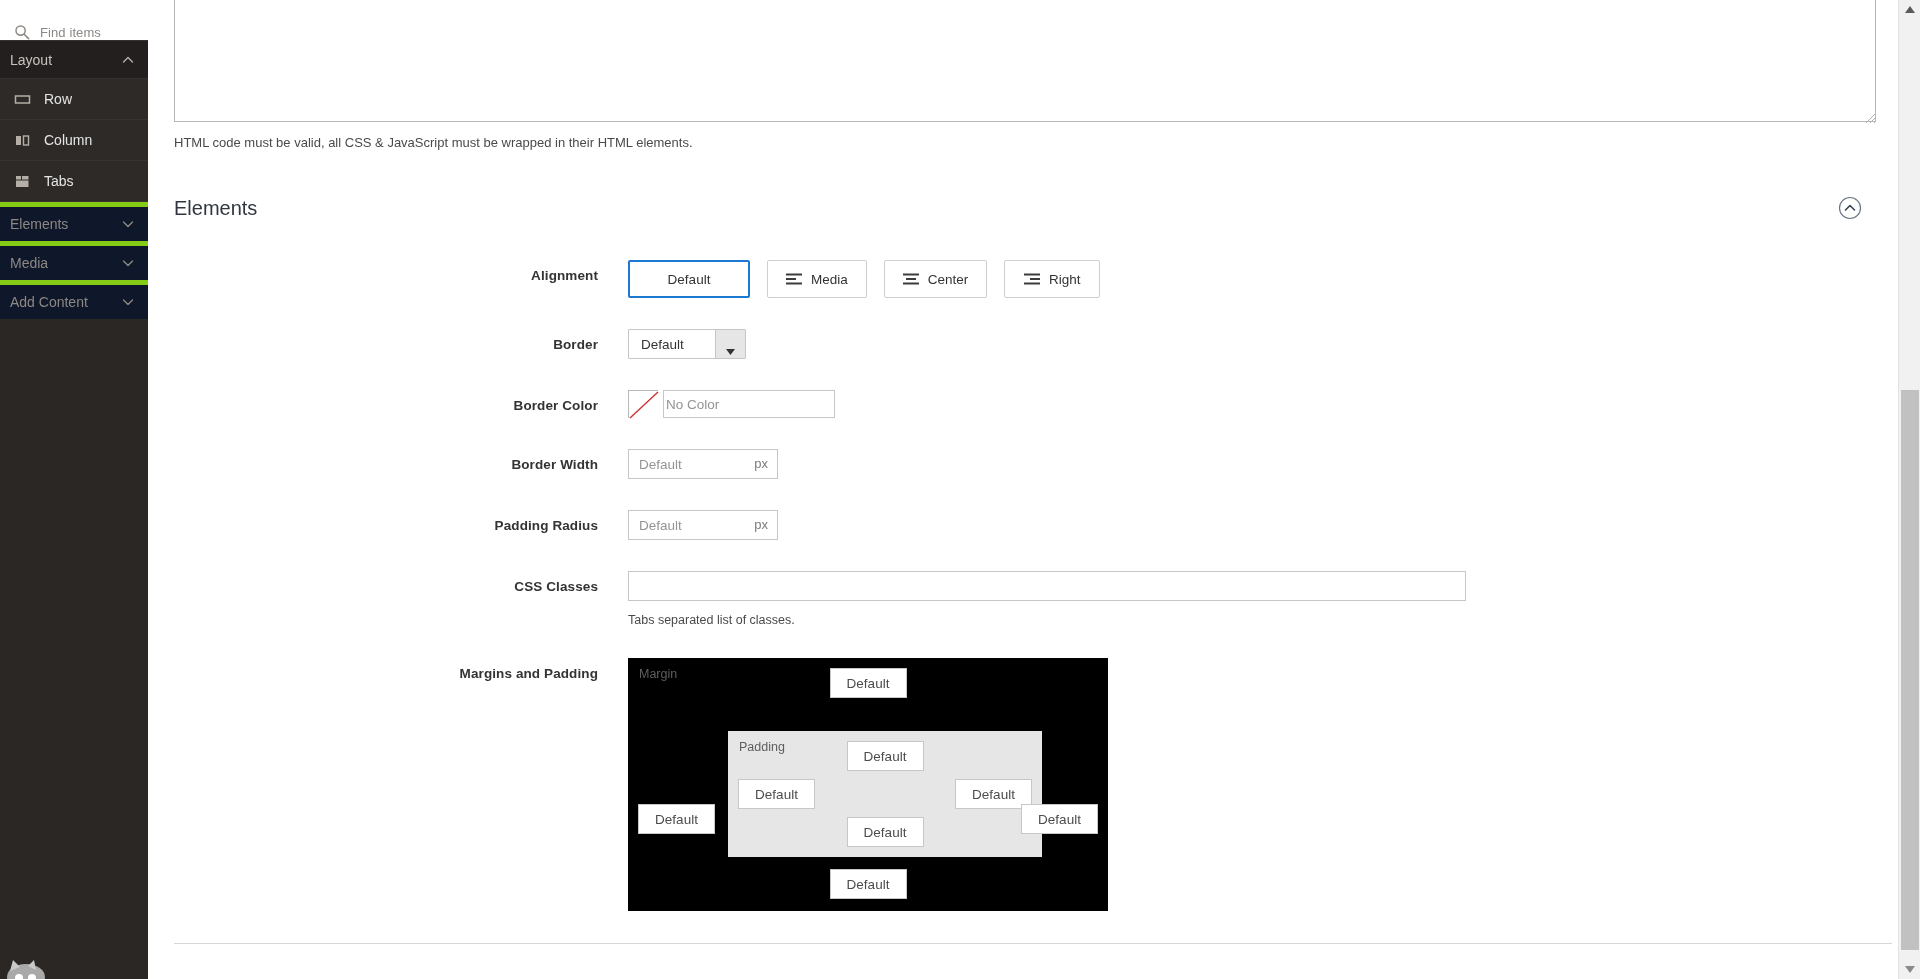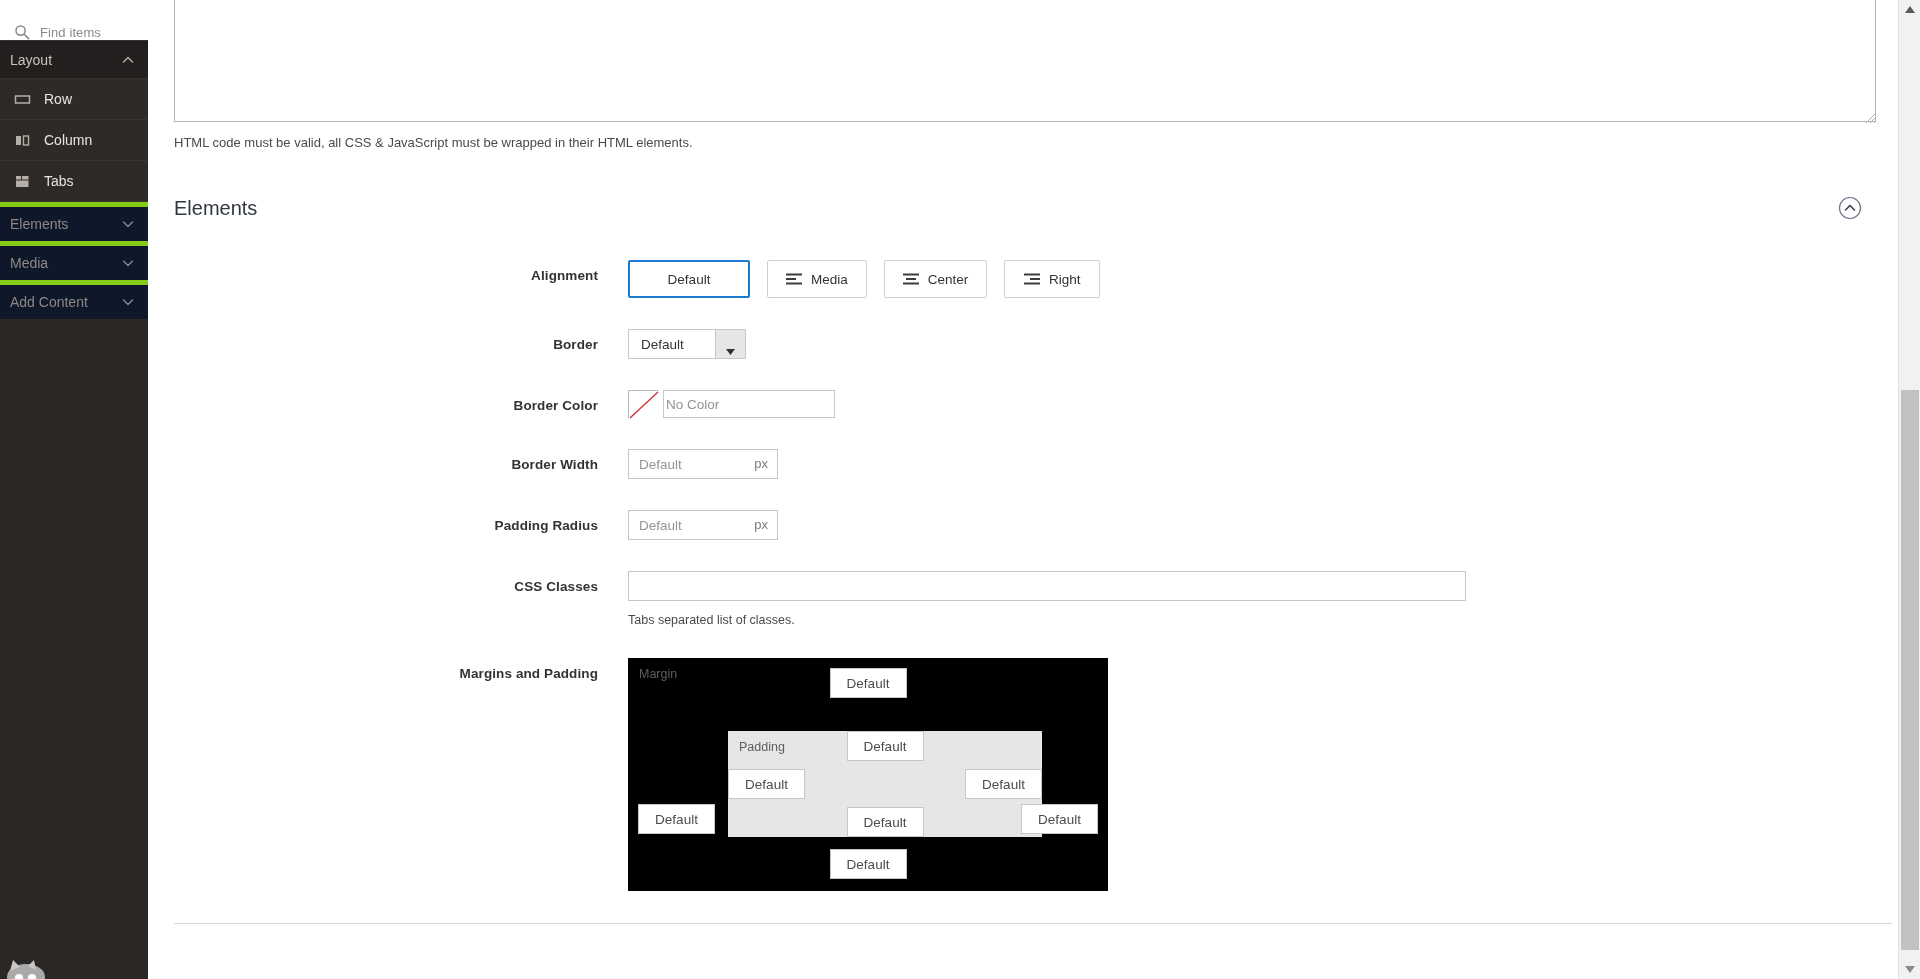--- a/index.html
+++ b/index.html
@@ -140,21 +140,21 @@
 
   
   .boxmodel{
     width:480px; background:#000000; padding:10px 10px 12px 10px;
     position:relative;
   }
   .bm-label{
     font-size:12.5px; color:#5e5e5e; position:absolute; left:11px; top:9px;
   }
   .padbox{
-    background:#e6e6e6; position:relative; 
+    background:#e6e6e6; position:relative; padding:10px;
     margin:33px 56px 12px 90px;
   }
   .bm-input{
     width:77px; height:30px; border:1px solid #c7c7c7; background:#fff;
     font-size:13.5px; color:#4c4c4c; text-align:center; outline:none;
     display:block;
   }
   .bm-center-row{ display:flex; justify-content:center; }
   .bm-mid{ display:flex; align-items:center; justify-content:space-between; }
 

